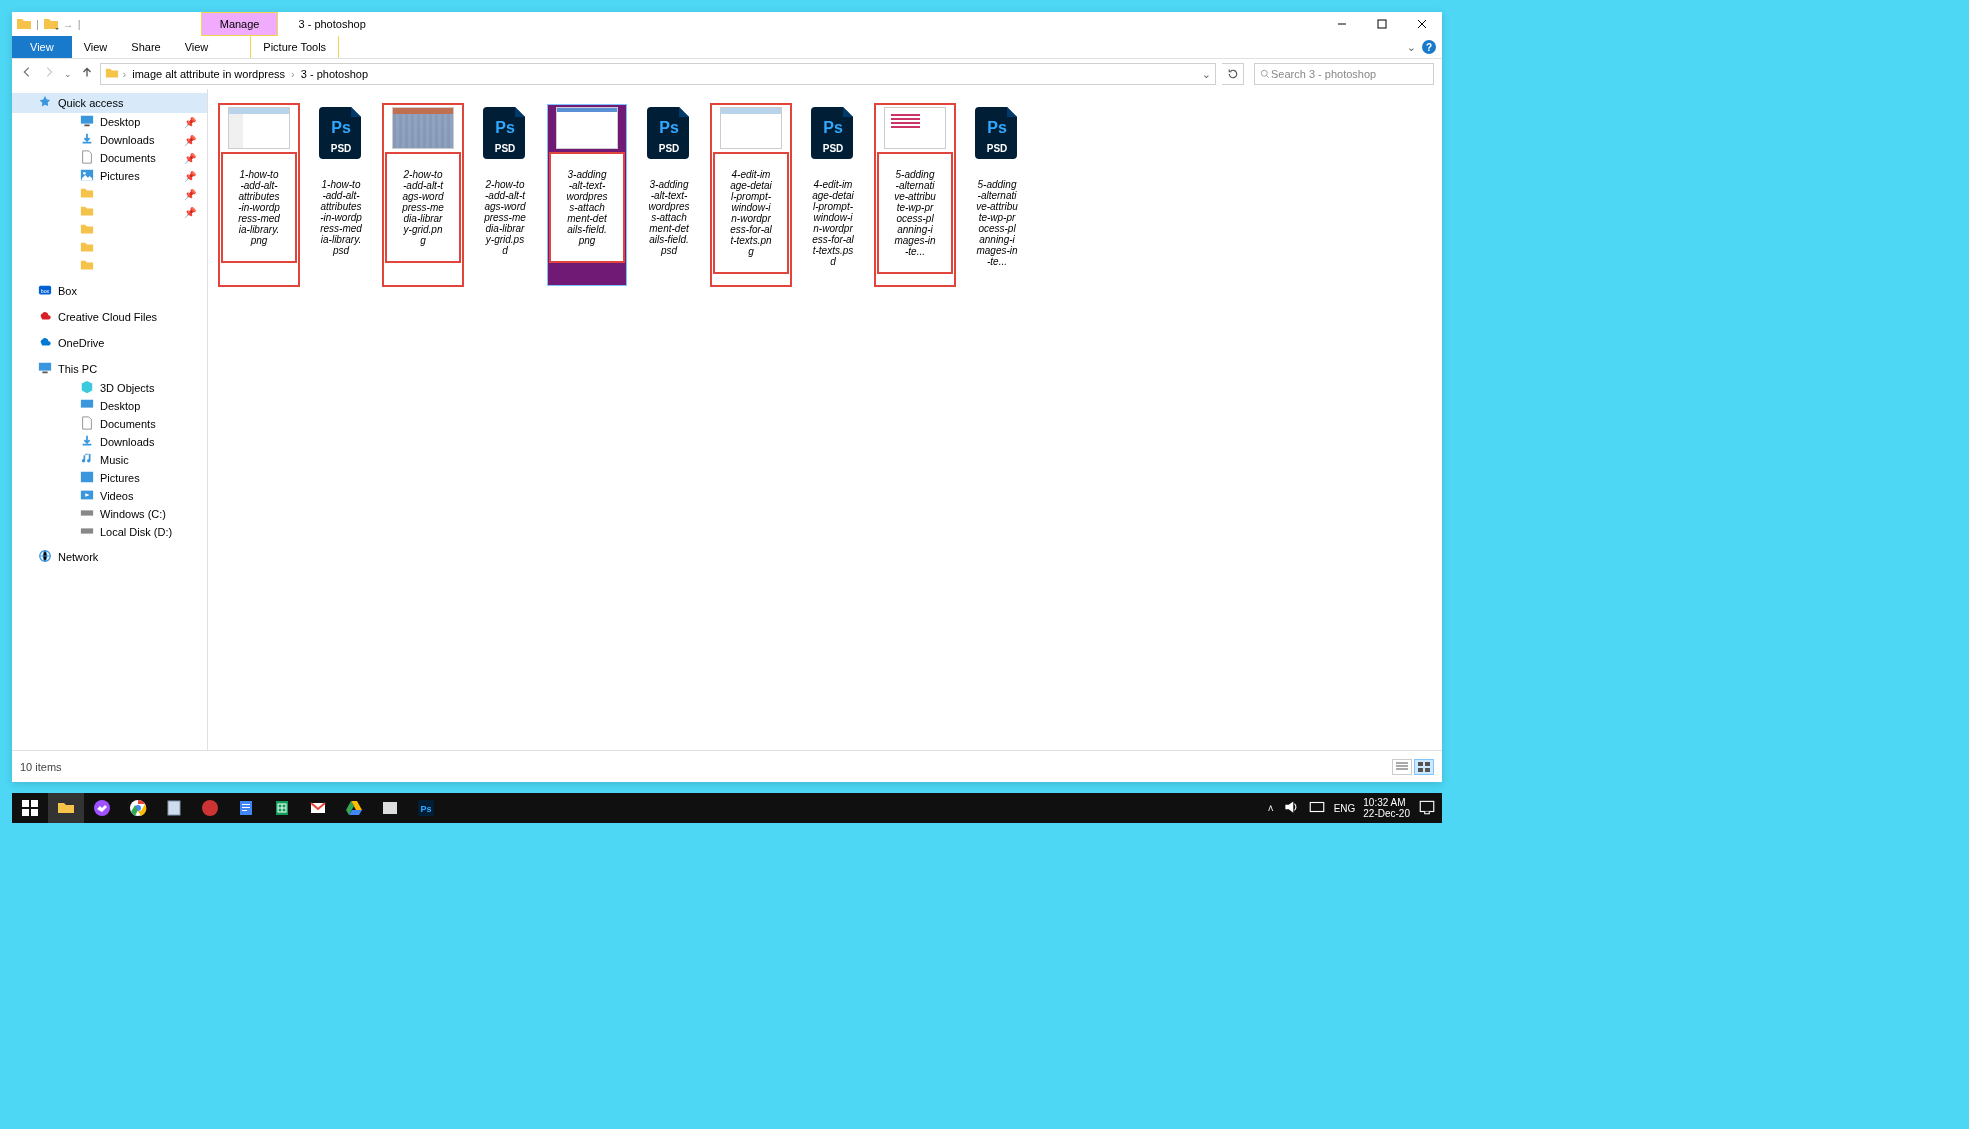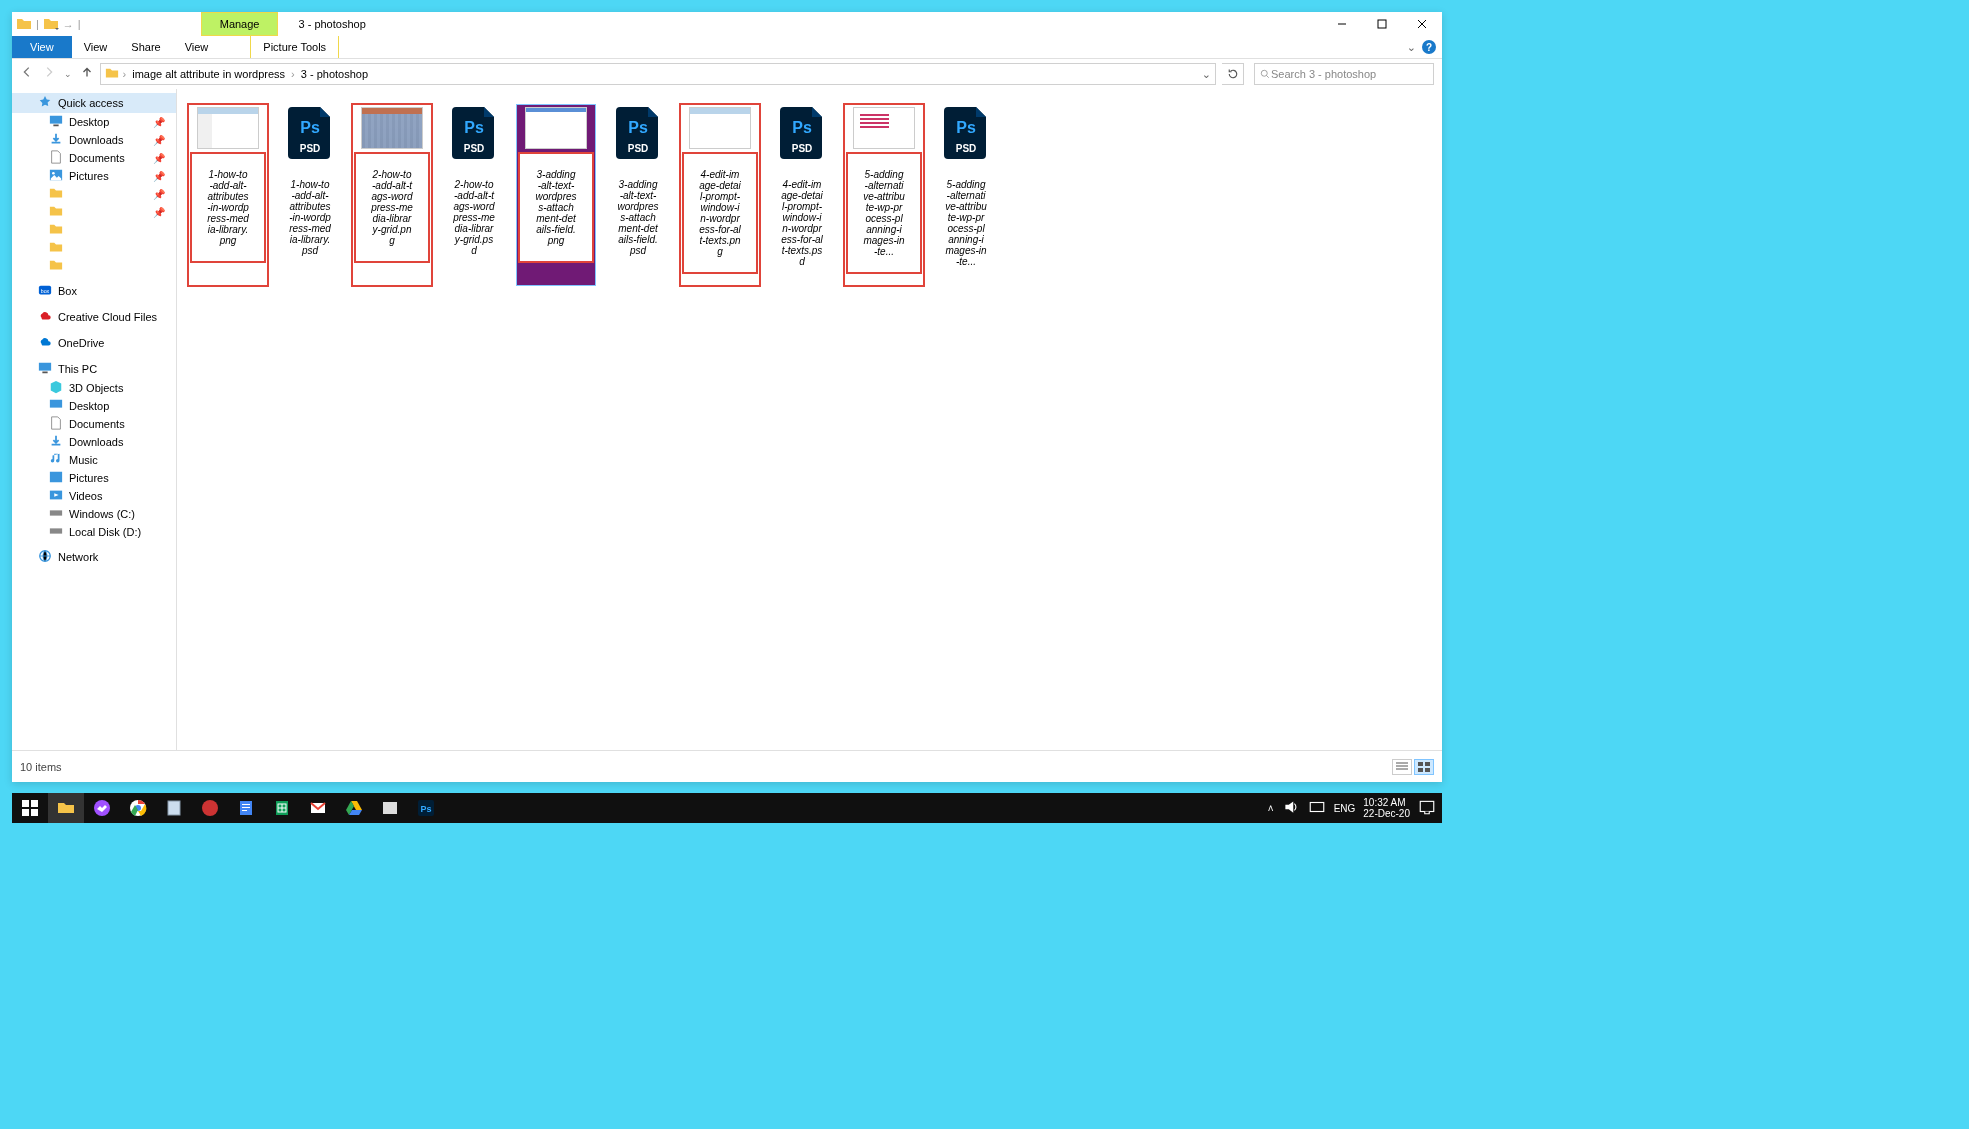--- a/index.html
+++ b/index.html
@@ -5,21 +5,21 @@
   * { box-sizing: border-box; margin: 0; padding: 0; font-family: "Segoe UI", Arial, sans-serif; }
   body { background: #4dd7f5; width: 1455px; height: 835px; overflow: hidden; position: relative; }
 
   .window { position: absolute; left: 12px; top: 12px; width: 1430px; height: 770px; background: #fff; display: flex; flex-direction: column; box-shadow: 0 2px 8px rgba(0,0,0,.15); }
 
   
   .titlebar { height: 24px; display: flex; align-items: stretch; background: #fff; font-size: 11px; }
   .titlebar-left { display: flex; align-items: center; padding-left: 4px; gap: 4px; }
   .q-icon { width: 16px; height: 16px; }
   .q-sep { color: #999; }
-  .manage-tab { background: #bef264; border: 1px solid #f0d84a; padding: 0 18px; display: flex; align-items: center; margin-left: 120px; }
+  .manage-tab { background: #f0abfc; border: 1px solid #f0d84a; padding: 0 18px; display: flex; align-items: center; margin-left: 120px; }
   .titlebar-title { padding: 0 20px; display: flex; align-items: center; }
   .titlebar-spacer { flex: 1; }
   .win-btns { display: flex; }
   .win-btn { width: 40px; display: flex; align-items: center; justify-content: center; font-size: 12px; }
   .win-btn svg { width: 10px; height: 10px; }
 
   
   .ribbon-strip { height: 23px; display: flex; align-items: stretch; font-size: 11px; border-bottom: 1px solid #e0e0e0; }
   .ribbon-tab { padding: 0 12px; display: flex; align-items: center; }
   .ribbon-tab.file { background: #1979ca; color: #fff; padding: 0 18px; }
@@ -37,28 +37,28 @@
   .crumb-sep { color: #999; }
   .crumb-chevrons { margin-left: auto; display: flex; align-items: center; gap: 4px; padding-right: 4px; color: #666; }
   .refresh-btn { width: 22px; height: 22px; border: 1px solid #d0d0d0; border-left: none; display: flex; align-items: center; justify-content: center; color: #555; }
   .searchbox { width: 180px; height: 22px; border: 1px solid #d0d0d0; display: flex; align-items: center; padding: 0 4px; font-size: 11px; color: #888; margin-left: 4px; }
   .searchbox svg { width: 12px; height: 12px; }
 
   
   .main { flex: 1; display: flex; min-height: 0; }
 
   
-  .navpane { width: 165px; border-right: 1px solid #e0e0e0; overflow-y: auto; padding-top: 4px; }
+  .navpane { width: 196px; border-right: 1px solid #e0e0e0; overflow-y: auto; padding-top: 4px; }
   .nav-item { display: flex; align-items: center; height: 18px; padding-left: 26px; font-size: 11px; gap: 6px; }
   .nav-item.top { height: 20px; }
   .nav-item.selected { background: #d8eaf9; }
   .nav-item .pin { margin-left: auto; margin-right: 10px; color: #888; font-size: 10px; }
   .nav-sep { height: 6px; }
   .nav-ico { width: 14px; height: 14px; flex: 0 0 14px; }
-  .nav-item.indent { padding-left: 37px; }
+  .nav-item.indent { padding-left: 24px; margin-left: 44px; }
 
   
   .content { flex: 1; overflow: auto; padding: 16px 12px; }
   .file-grid { display: flex; flex-wrap: wrap; gap: 10px 4px; align-content: flex-start; }
   .file-item { width: 78px; display: flex; flex-direction: column; align-items: center; text-align: center; font-size: 10px; line-height: 11px; word-break: break-all; gap: 4px; padding: 2px; }
   .file-item.highlighted .file-label { outline: 2px solid #e0443a; outline-offset: -1px; background: #fff; }
   .file-item.highlighted { outline: 2px solid #e0443a; outline-offset: 0px; }
   .file-item.selected { background: #701a75; outline: 1px solid #7fc4ff; }
   .psd-thumb { width: 48px; height: 52px; }
   .psd-thumb svg { width: 100%; height: 100%; }

